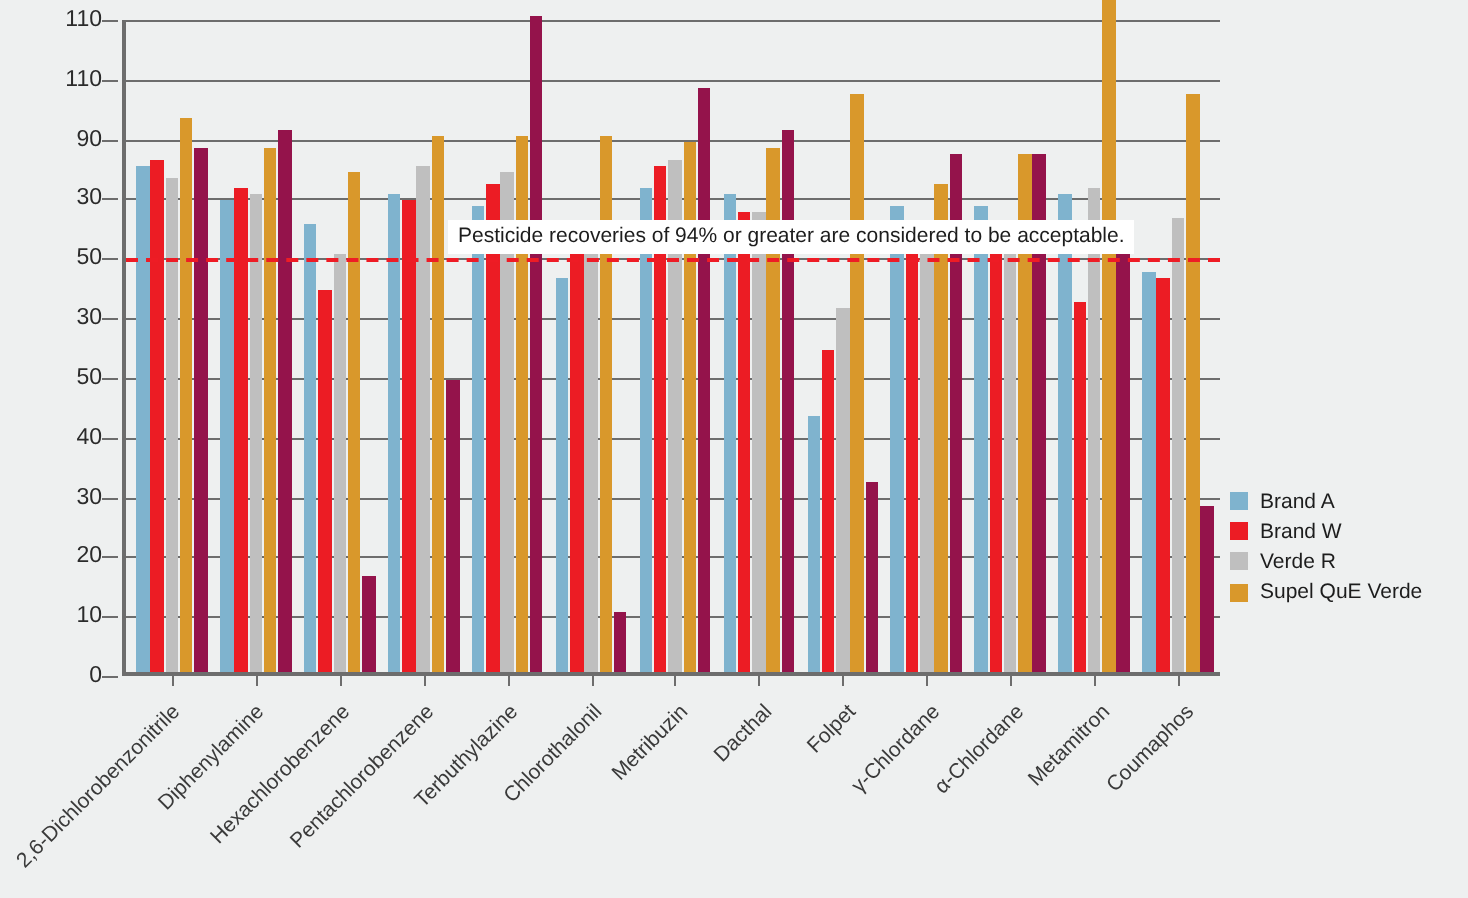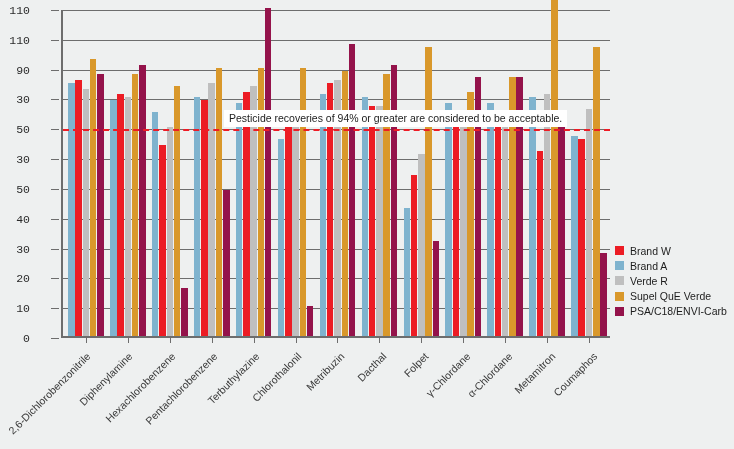--- a/index.html
+++ b/index.html
@@ -53,27 +53,26 @@
   
   .yaxis {
     position: absolute;
     left: 0px;
     top: 0px;
     width: 61px;
     height: 348px;
   }
   .ytick-label {
     position: absolute;
-    right: 31px;
+    right: 10px;
     transform: translateY(-50%);
     font-size: 11.5px;
     color: #2b2b2b;
     text-align: center;
     white-space: nowrap;
-    font-family: Liberation Mono, monospace;
   }
   .ytick-mark {
     position: absolute;
     right: 2px;
     width: 8px;
     height: 1px;
     background: #6d6d6d;
   }
 
   
@@ -343,33 +342,29 @@
       <div class="xlabel" style="left: 403.192px;"><span class="xlabel-inner">γ-Chlordane</span></div>
       <div class="xlabel" style="left: 445.423px;"><span class="xlabel-inner">α-Chlordane</span></div>
       <div class="xlabel" style="left: 487.654px;"><span class="xlabel-inner">Metamitron</span></div>
       <div class="xlabel" style="left: 529.885px;"><span class="xlabel-inner">Coumaphos</span></div>
     </div>
 
   <div class="annotation">Pesticide recoveries of 94% or greater are considered to be acceptable.</div>
 
   <div class="legend">
       <div class="legend-item">
+        <span class="legend-swatch" style="background: rgb(127, 179, 206);"></span>
+        <span class="legend-label">Brand A</span>
+      </div>
+      <div class="legend-item">
         <span class="legend-swatch" style="background: rgb(236, 28, 36);"></span>
         <span class="legend-label">Brand W</span>
-      </div>
-      <div class="legend-item">
-        <span class="legend-swatch" style="background: rgb(127, 179, 206);"></span>
-        <span class="legend-label">Brand A</span>
       </div>
       <div class="legend-item">
         <span class="legend-swatch" style="background: rgb(191, 191, 191);"></span>
         <span class="legend-label">Verde R</span>
       </div>
       <div class="legend-item">
         <span class="legend-swatch" style="background: rgb(217, 152, 43);"></span>
         <span class="legend-label">Supel QuE Verde</span>
       </div>
-      <div class="legend-item">
-        <span class="legend-swatch" style="background: rgb(148, 19, 75);"></span>
-        <span class="legend-label">PSA/C18/ENVI-Carb</span>
-      </div>
     </div>
 </div>
 
 </body></html>

